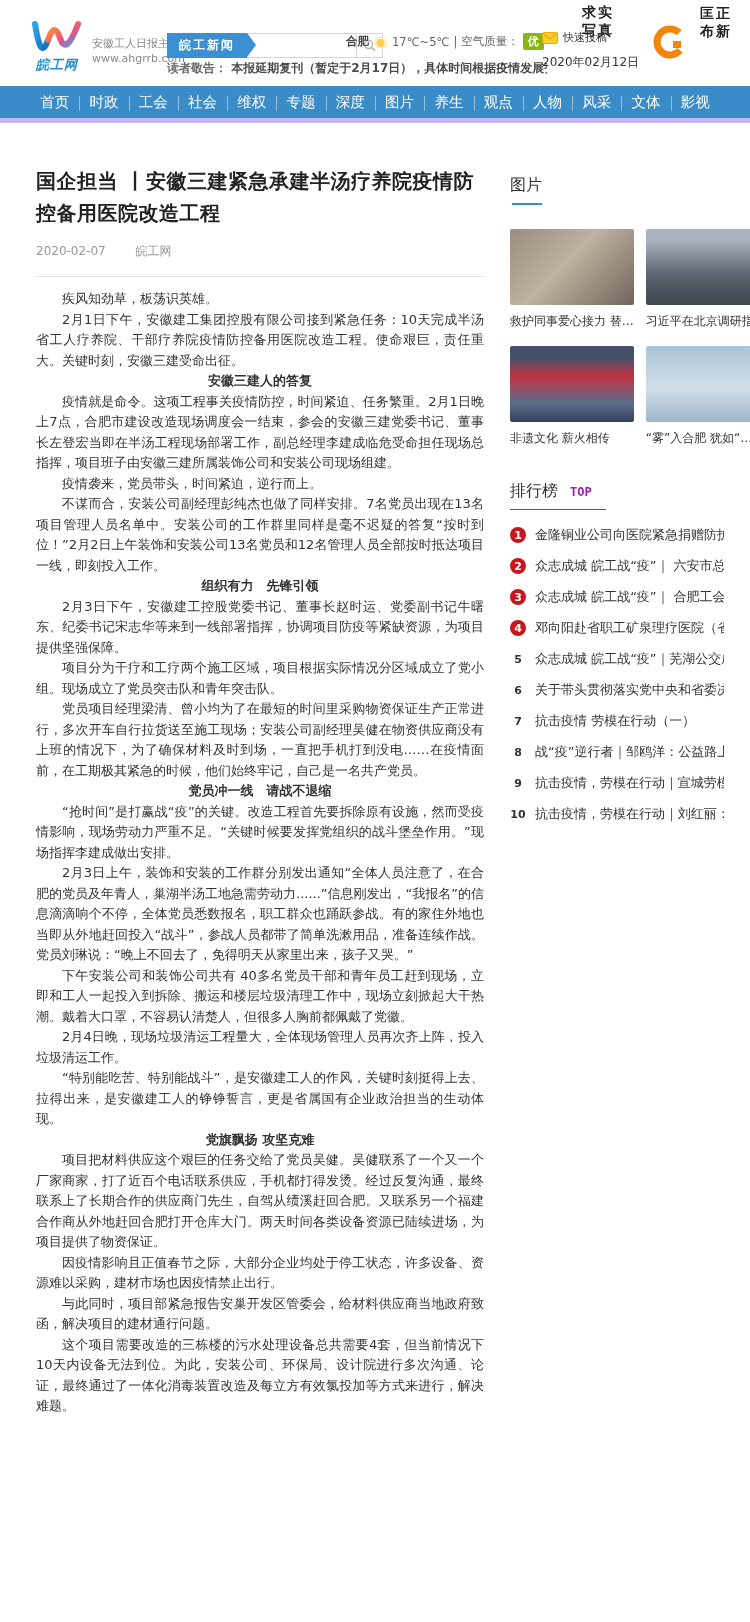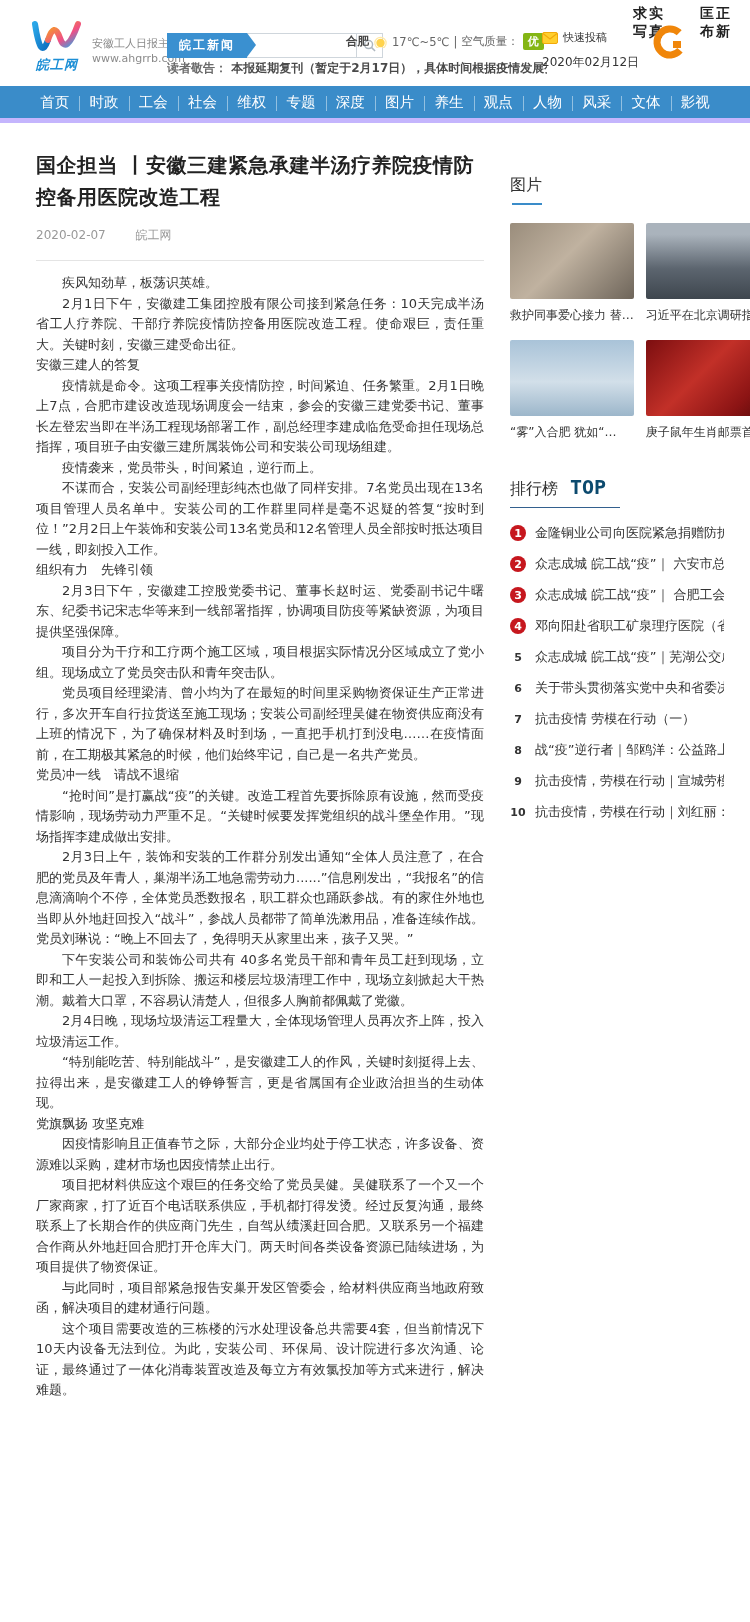--- a/index.html
+++ b/index.html
@@ -21,55 +21,55 @@
   .search-btn { height:25px; width:26px; border:1px solid #cfd6dc; border-left:none; background:#fff; display:flex; align-items:center; justify-content:center; cursor:pointer; }
   .weather { position:absolute; left:346px; top:33px; display:flex; align-items:center; gap:4px; font-size:11.5px; color:#666; white-space:nowrap; }
   .weather .city { font-weight:bold; color:#444; }
   .air-badge { display:inline-block; background:#84b614; color:#fff; font-size:11px; padding:1px 5px; border-radius:2px; font-weight:bold; }
   .notice { position:absolute; left:167px; top:60px; width:380px; font-size:12px; font-weight:bold; color:#4a4a4a; white-space:nowrap; overflow:hidden; }
   .notice .notice-label { color:#6a6a6a; }
   .hdr-right { position:absolute; left:542px; top:30px; width:190px; }
   .quick-submit { display:flex; align-items:center; gap:5px; font-size:11px; color:#333; cursor:pointer; }
   .hdr-date { font-size:12px; color:#333; margin-top:9px; white-space:nowrap; }
   .slogan { position:absolute; top:4px; font-family:"DejaVu Serif",serif; font-weight:bold; font-size:14px; line-height:18px; color:#222; letter-spacing:2px; }
-  .slogan.left { left:633px; }
+  .slogan.left { left:582px;font-family:Liberation Serif, serif; }
   .slogan.right { left:700px; }
   .stamp { position:absolute; left:652px; top:24px; }
   
   .nav { height:37px; background:#3a8cc9; display:flex; align-items:stretch; padding:0 30px; border-bottom:5px solid #c4b5fd; }
   .nav li { list-style:none; flex:1; display:flex; align-items:center; justify-content:center; position:relative; color:#fff; font-size:14.5px; cursor:pointer; white-space:nowrap; }
   .nav li + li::before { content:""; position:absolute; left:0; top:10px; height:15px; width:1px; background:rgba(255,255,255,.45); }
   
   .content { display:flex; padding:14px 26px 0 36px; gap:26px; }
   .main { width:448px; flex:none; }
-  .page-title { font-size:20px; font-weight:bold; color:#222; line-height:32px; margin-top:12px; letter-spacing:.5px; }
+  .page-title { font-size:20px; font-weight:bold; color:#222; line-height:32px; margin-top:28px; letter-spacing:.5px; }
   .meta { font-size:12px; color:#999; margin-top:14px; }
   .meta .src { margin-left:26px; }
   .rule { border:none; border-top:1px solid #e4e4e4; margin:16px 0 12px; }
   .article { font-size:13px; line-height:20.5px; color:#333; }
   .article .p { text-indent:2em; text-align:justify; }
-  .article .h { font-weight:normal; text-align:left; }
+  .article .h { font-weight:bold; text-align:center; }
   
   .sidebar { flex:1; min-width:0; }
   .sb-heading { margin-top:38px; font-size:16px; color:#333; padding-bottom:9px; position:relative; }
   .sb-heading::after { content:""; position:absolute; left:2px; bottom:0; width:30px; height:2px; background:#3a8cc9; }
-  .photo-grid { display:grid; grid-template-columns:1fr 1fr 1fr 1fr; column-gap:12px; row-gap:16px; margin-top:18px; }
+  .photo-grid { display:grid; grid-template-columns:1fr 1fr 1fr; column-gap:12px; row-gap:16px; margin-top:24px; }
   .photo-card { cursor:pointer; }
   .photo-card .ph { height:76px; border-radius:2px; background:#ccc; }
   .photo-card figcaption { margin-top:8px; font-size:12px; color:#333; white-space:nowrap; overflow:hidden; }
   .photo-grid figure:nth-of-type(1) .ph { background:linear-gradient(135deg,#9a8d7c,#c0b2a0 45%,#6e655a); }
   .photo-grid figure:nth-of-type(2) .ph { background:linear-gradient(180deg,#aab3bc 15%,#5c656f 60%,#3e464e); }
   .photo-grid figure:nth-of-type(3) .ph { background:linear-gradient(180deg,#bcd7ef 25%,#eef3f8 55%,#d4e2ed); }
   .photo-grid figure:nth-of-type(4) .ph { background:linear-gradient(180deg,#44506a 15%,#c23440 40%,#5a6b8c 75%,#36425c); }
   .photo-grid figure:nth-of-type(5) .ph { background:linear-gradient(180deg,#a9c3d8,#d2dfe9 55%,#9cb6ca); }
   .photo-grid figure:nth-of-type(6) .ph { background:linear-gradient(135deg,#7c0e10,#c23028 45%,#8c1414 80%,#5c0a0a); }
   .rank-section { margin-top:34px; }
   .rank-heading { display:inline-block; border-bottom:1px solid #33608e; padding-bottom:7px; padding-right:14px; }
   .rank-heading .rt { font-size:16px; color:#333; }
-  .rank-heading .tag { font-size:20px; font-weight:bold; color:#0c4a6e; margin-left:12px; font-family:"DejaVu Sans Mono",monospace; }
+  .rank-heading .tag { font-size:12px; font-weight:bold; color:#a21caf; margin-left:12px; font-family:"DejaVu Sans Mono",monospace; }
   .rank-list { margin-top:16px; }
   .rank-list li { list-style:none; display:flex; align-items:center; gap:9px; margin-bottom:13px; font-size:13px; color:#333; white-space:nowrap; overflow:hidden; cursor:pointer; }
   .badge { flex:none; width:16px; height:16px; display:flex; align-items:center; justify-content:center; font-size:11px; }
   .badge.hot { background:#c6171e; color:#fff; border-radius:50%; font-weight:bold; }
   .badge.plain { color:#333; font-weight:bold; background:transparent; }
   .rank-text { overflow:hidden; text-overflow:clip; }
 </style>
 </head>
 <body>
 
@@ -224,23 +224,23 @@
         <div class="p">2月3日上午，装饰和安装的工作群分别发出通知“全体人员注意了，在合肥的党员及年青人，巢湖半汤工地急需劳动力......”信息刚发出，“我报名”的信息滴滴响个不停，全体党员悉数报名，职工群众也踊跃参战。有的家住外地也当即从外地赶回投入“战斗”，参战人员都带了简单洗漱用品，准备连续作战。党员刘琳说：“晚上不回去了，免得明天从家里出来，孩子又哭。”</div>
 
         <div class="p">下午安装公司和装饰公司共有 40多名党员干部和青年员工赶到现场，立即和工人一起投入到拆除、搬运和楼层垃圾清理工作中，现场立刻掀起大干热潮。戴着大口罩，不容易认清楚人，但很多人胸前都佩戴了党徽。</div>
 
         <div class="p">2月4日晚，现场垃圾清运工程量大，全体现场管理人员再次齐上阵，投入垃圾清运工作。</div>
 
         <div class="p">“特别能吃苦、特别能战斗”，是安徽建工人的作风，关键时刻挺得上去、拉得出来，是安徽建工人的铮铮誓言，更是省属国有企业政治担当的生动体现。</div>
 
         <div class="h">党旗飘扬 攻坚克难</div>
 
+        <div class="p">项目把材料供应这个艰巨的任务交给了党员吴健。吴健联系了一个又一个厂家商家，打了近百个电话联系供应，手机都打得发烫。经过反复沟通，最终联系上了长期合作的供应商门先生，自驾从绩溪赶回合肥。又联系另一个福建合作商从外地赶回合肥打开仓库大门。两天时间各类设备资源已陆续进场，为项目提供了物资保证。</div>
+
         <div class="p">因疫情影响且正值春节之际，大部分企业均处于停工状态，许多设备、资源难以采购，建材市场也因疫情禁止出行。</div>
-
-        <div class="p">项目把材料供应这个艰巨的任务交给了党员吴健。吴健联系了一个又一个厂家商家，打了近百个电话联系供应，手机都打得发烫。经过反复沟通，最终联系上了长期合作的供应商门先生，自驾从绩溪赶回合肥。又联系另一个福建合作商从外地赶回合肥打开仓库大门。两天时间各类设备资源已陆续进场，为项目提供了物资保证。</div>
 
 
         <div class="p">与此同时，项目部紧急报告安巢开发区管委会，给材料供应商当地政府致函，解决项目的建材通行问题。</div>
 
         <div class="p">这个项目需要改造的三栋楼的污水处理设备总共需要4套，但当前情况下10天内设备无法到位。为此，安装公司、环保局、设计院进行多次沟通、论证，最终通过了一体化消毒装置改造及每立方有效氯投加等方式来进行，解决难题。</div>
 
       </div>
 
   </div>
 

